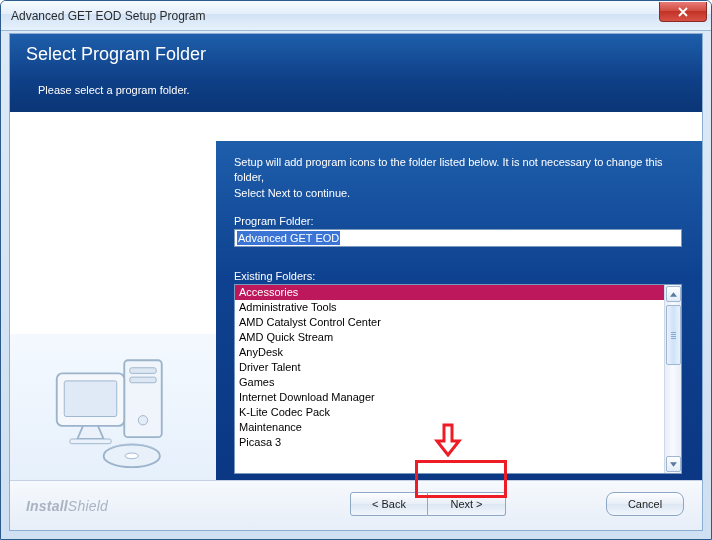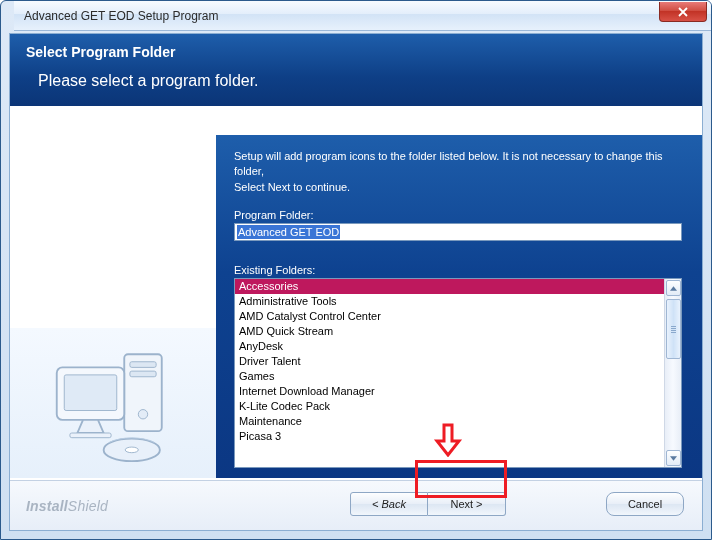--- a/index.html
+++ b/index.html
@@ -11,21 +11,20 @@
     overflow: hidden;
   }
   .window {
     width: 712px;
     height: 540px;
     border: 1px solid #2b5a8c;
     border-radius: 6px 6px 0 0;
     overflow: hidden;
     background: linear-gradient(#dde9f7,#cfe0f2);
     position: relative;
-    padding-left: 13px;
   }
   .titlebar {
     height: 30px;
     background: linear-gradient(#f7fbff 0%, #e3eefb 45%, #d2e3f6 46%, #e7f1fc 100%);
     border-bottom: 1px solid #9ab7d8;
     display: flex;
     align-items: center;
     padding: 0 6px;
     position: relative;
   }
@@ -57,26 +56,26 @@
     top: 32px; bottom: 8px;
     background: #fff;
     border: 1px solid #8baed2;
   }
   .header {
     background: linear-gradient(#1e5eab, #0e3f86 60%, #0b3577);
     color: #fff;
     padding: 10px 16px 16px 16px;
   }
   .header .h-title {
-    font-size: 14px;
-    font-weight: bold;
-    margin-bottom: 12px;
+    font-size: 18px;
+    font-weight: normal;
+    margin-bottom: 19px;
   }
   .header .h-sub {
-    font-size: 16px;
+    font-size: 11px;
     padding-left: 12px;
   }
   .body {
     display: flex;
     height: 372px;
     align-items: flex-end;
   }
   .left-pane {
     width: 206px;
     background: linear-gradient(#f4f9ff, #e6f0fb);
@@ -194,21 +193,21 @@
     width: 78px; height: 24px;
     background: linear-gradient(#fdfeff,#e9eff8 48%, #dde7f3 52%, #f1f6fc);
     border: 1px solid #8ea7c5;
     border-radius: 8px;
     font-size: 11px;
     color: #222;
     display:flex;align-items:center;justify-content:center;
     cursor:pointer;
     margin-left: 0;
   }
-  .btn-back { border-radius: 3px 0 0 3px; margin-left: 70px; font-style: italic;}
+  .btn-back { border-radius: 3px 0 0 3px; margin-left: 70px;}
   .btn-next { border-radius: 0 3px 3px 0; border-left: none; }
   .btn-cancel { margin-left: 100px; }
   .highlight-box {
     position: absolute;
     border: 3px solid #ee1c24;
     pointer-events: none;
   }
   .arrow-down {
     position: absolute;
     color: #ee1c24;

